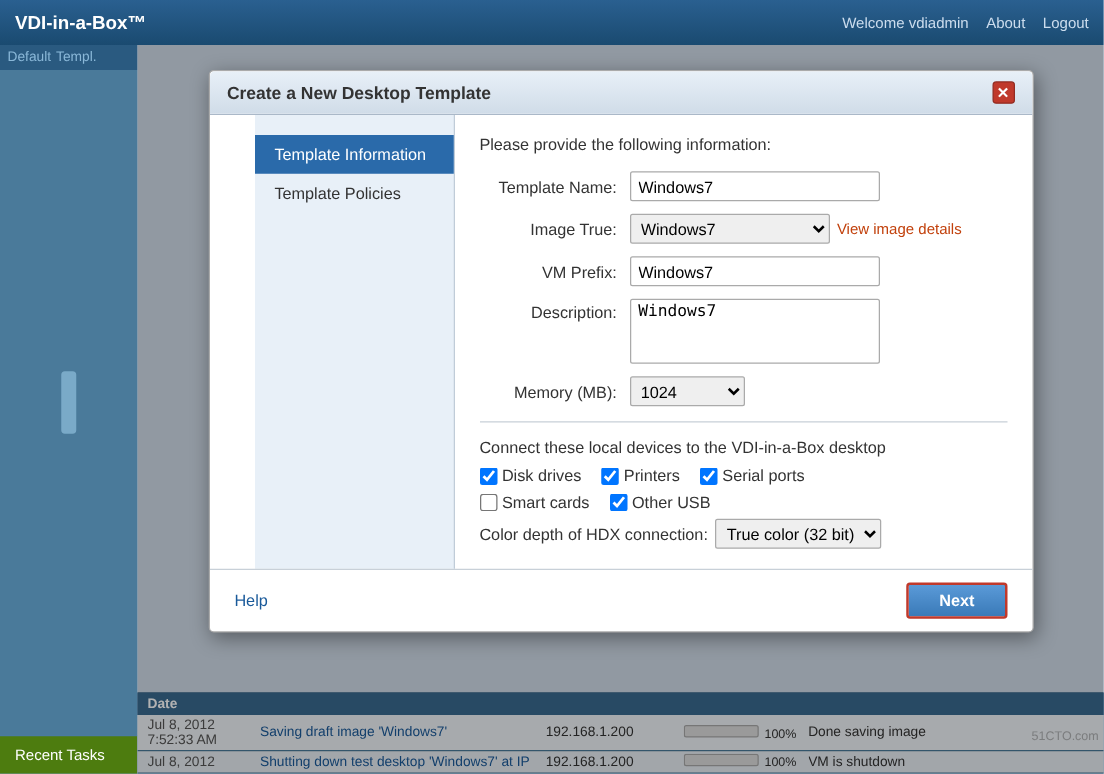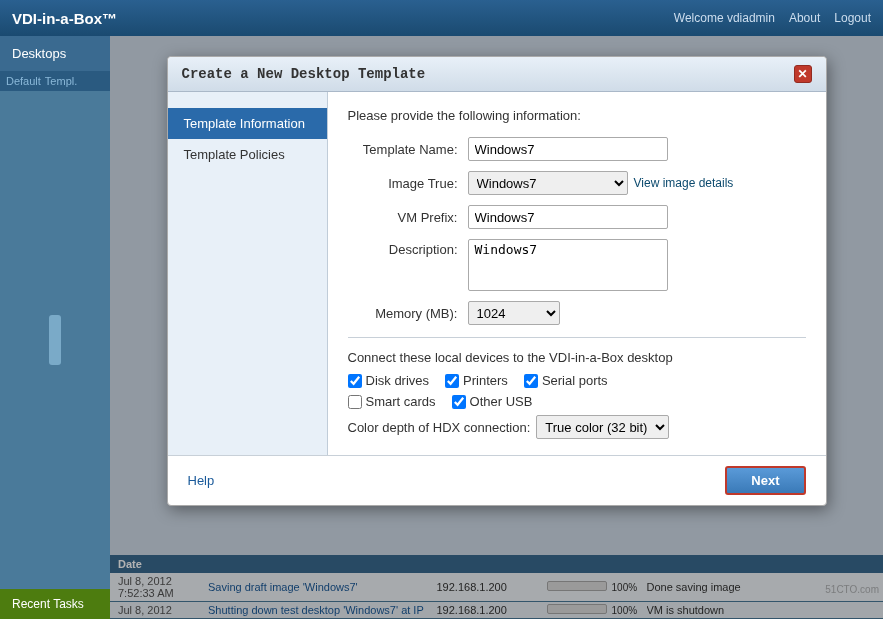--- a/index.html
+++ b/index.html
@@ -137,40 +137,40 @@
       border-bottom: 1px solid #aab8c8;
       display: flex;
       align-items: center;
       justify-content: space-between;
       border-radius: 4px 4px 0 0;
     }
     .modal-title {
       font-size: 14px;
       font-weight: bold;
       color: #333;
-      font-family: Liberation Mono, monospace;
     }
     .modal-close {
       width: 18px;
       height: 18px;
       background: #c0392b;
       border: 1px solid #922b21;
       border-radius: 3px;
       display: flex;
       align-items: center;
       justify-content: center;
       cursor: pointer;
       color: white;
       font-size: 12px;
       font-weight: bold;
     }
     .modal-body {
       display: flex;
       flex: 1;
       padding: 0;
+      margin-left: 36px;
     }
 
     
     .modal-left {
       width: 160px;
       background: #e8f0f8;
       border-right: 1px solid #c0ccd8;
       padding: 16px 0;
       flex-shrink: 0;
     }
@@ -231,21 +231,21 @@
       border-radius: 2px;
       padding: 0 4px;
     }
     .image-name-select {
       width: 160px;
     }
     .memory-select {
       width: 92px;
     }
     .view-image-link {
-      color: #0c4a6e;
+      color: #c2410c;
       text-decoration: none;
       font-size: 12px;
       text-align: right;
     }
     .form-textarea {
       width: 200px;
       height: 52px;
       border: 1px solid #aaa;
       padding: 2px 6px;
       font-size: 13px;
@@ -401,21 +401,20 @@
   <div class="topbar-right">
     <span class="topbar-welcome">Welcome vdiadmin</span>
     <a>About</a>
     <a>Logout</a>
   </div>
 </div>
 
 <div class="main-layout">
 
   <div class="sidebar">
-    <div class="sidebar-item">Desktops</div>
     <div class="sidebar-subtabs">
       <span class="sidebar-subtab">Default</span>
       <span class="sidebar-subtab">Templ.</span>
     </div>
     <div class="sidebar-scroll-area">
       <div class="sidebar-scrollbar"></div>
     </div>
     <div class="sidebar-recent-tasks">Recent Tasks</div>
   </div>
 

